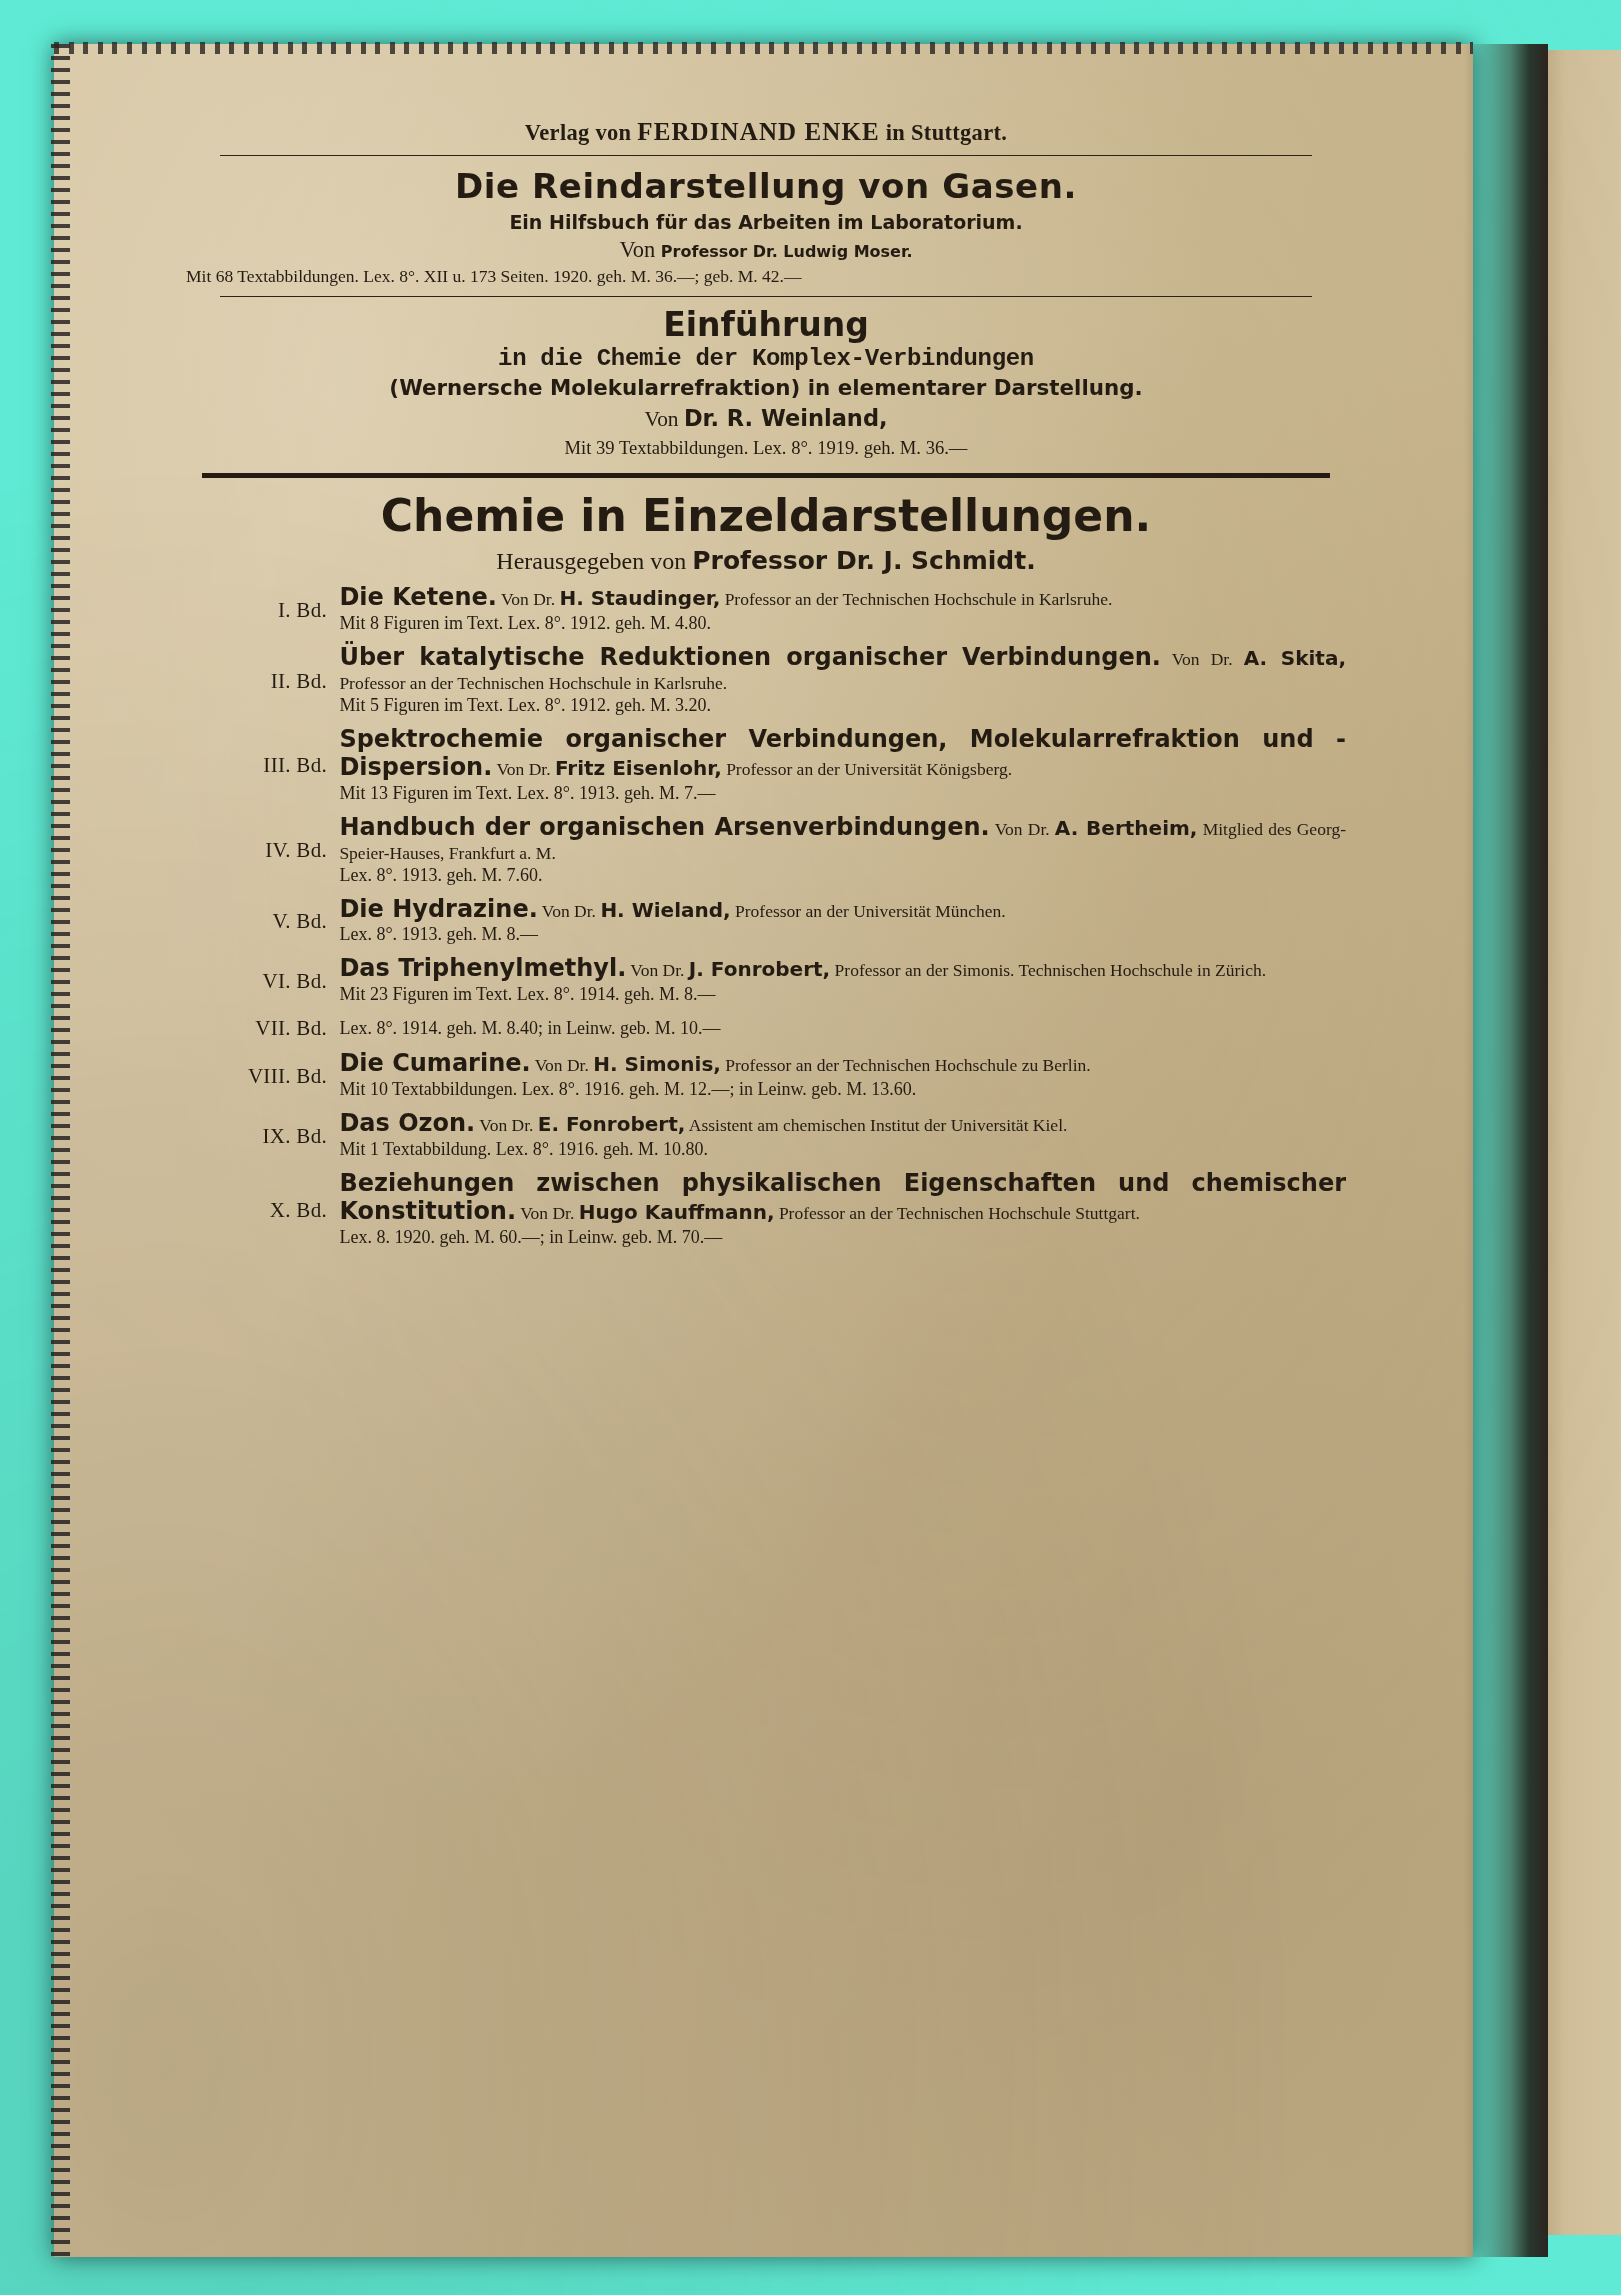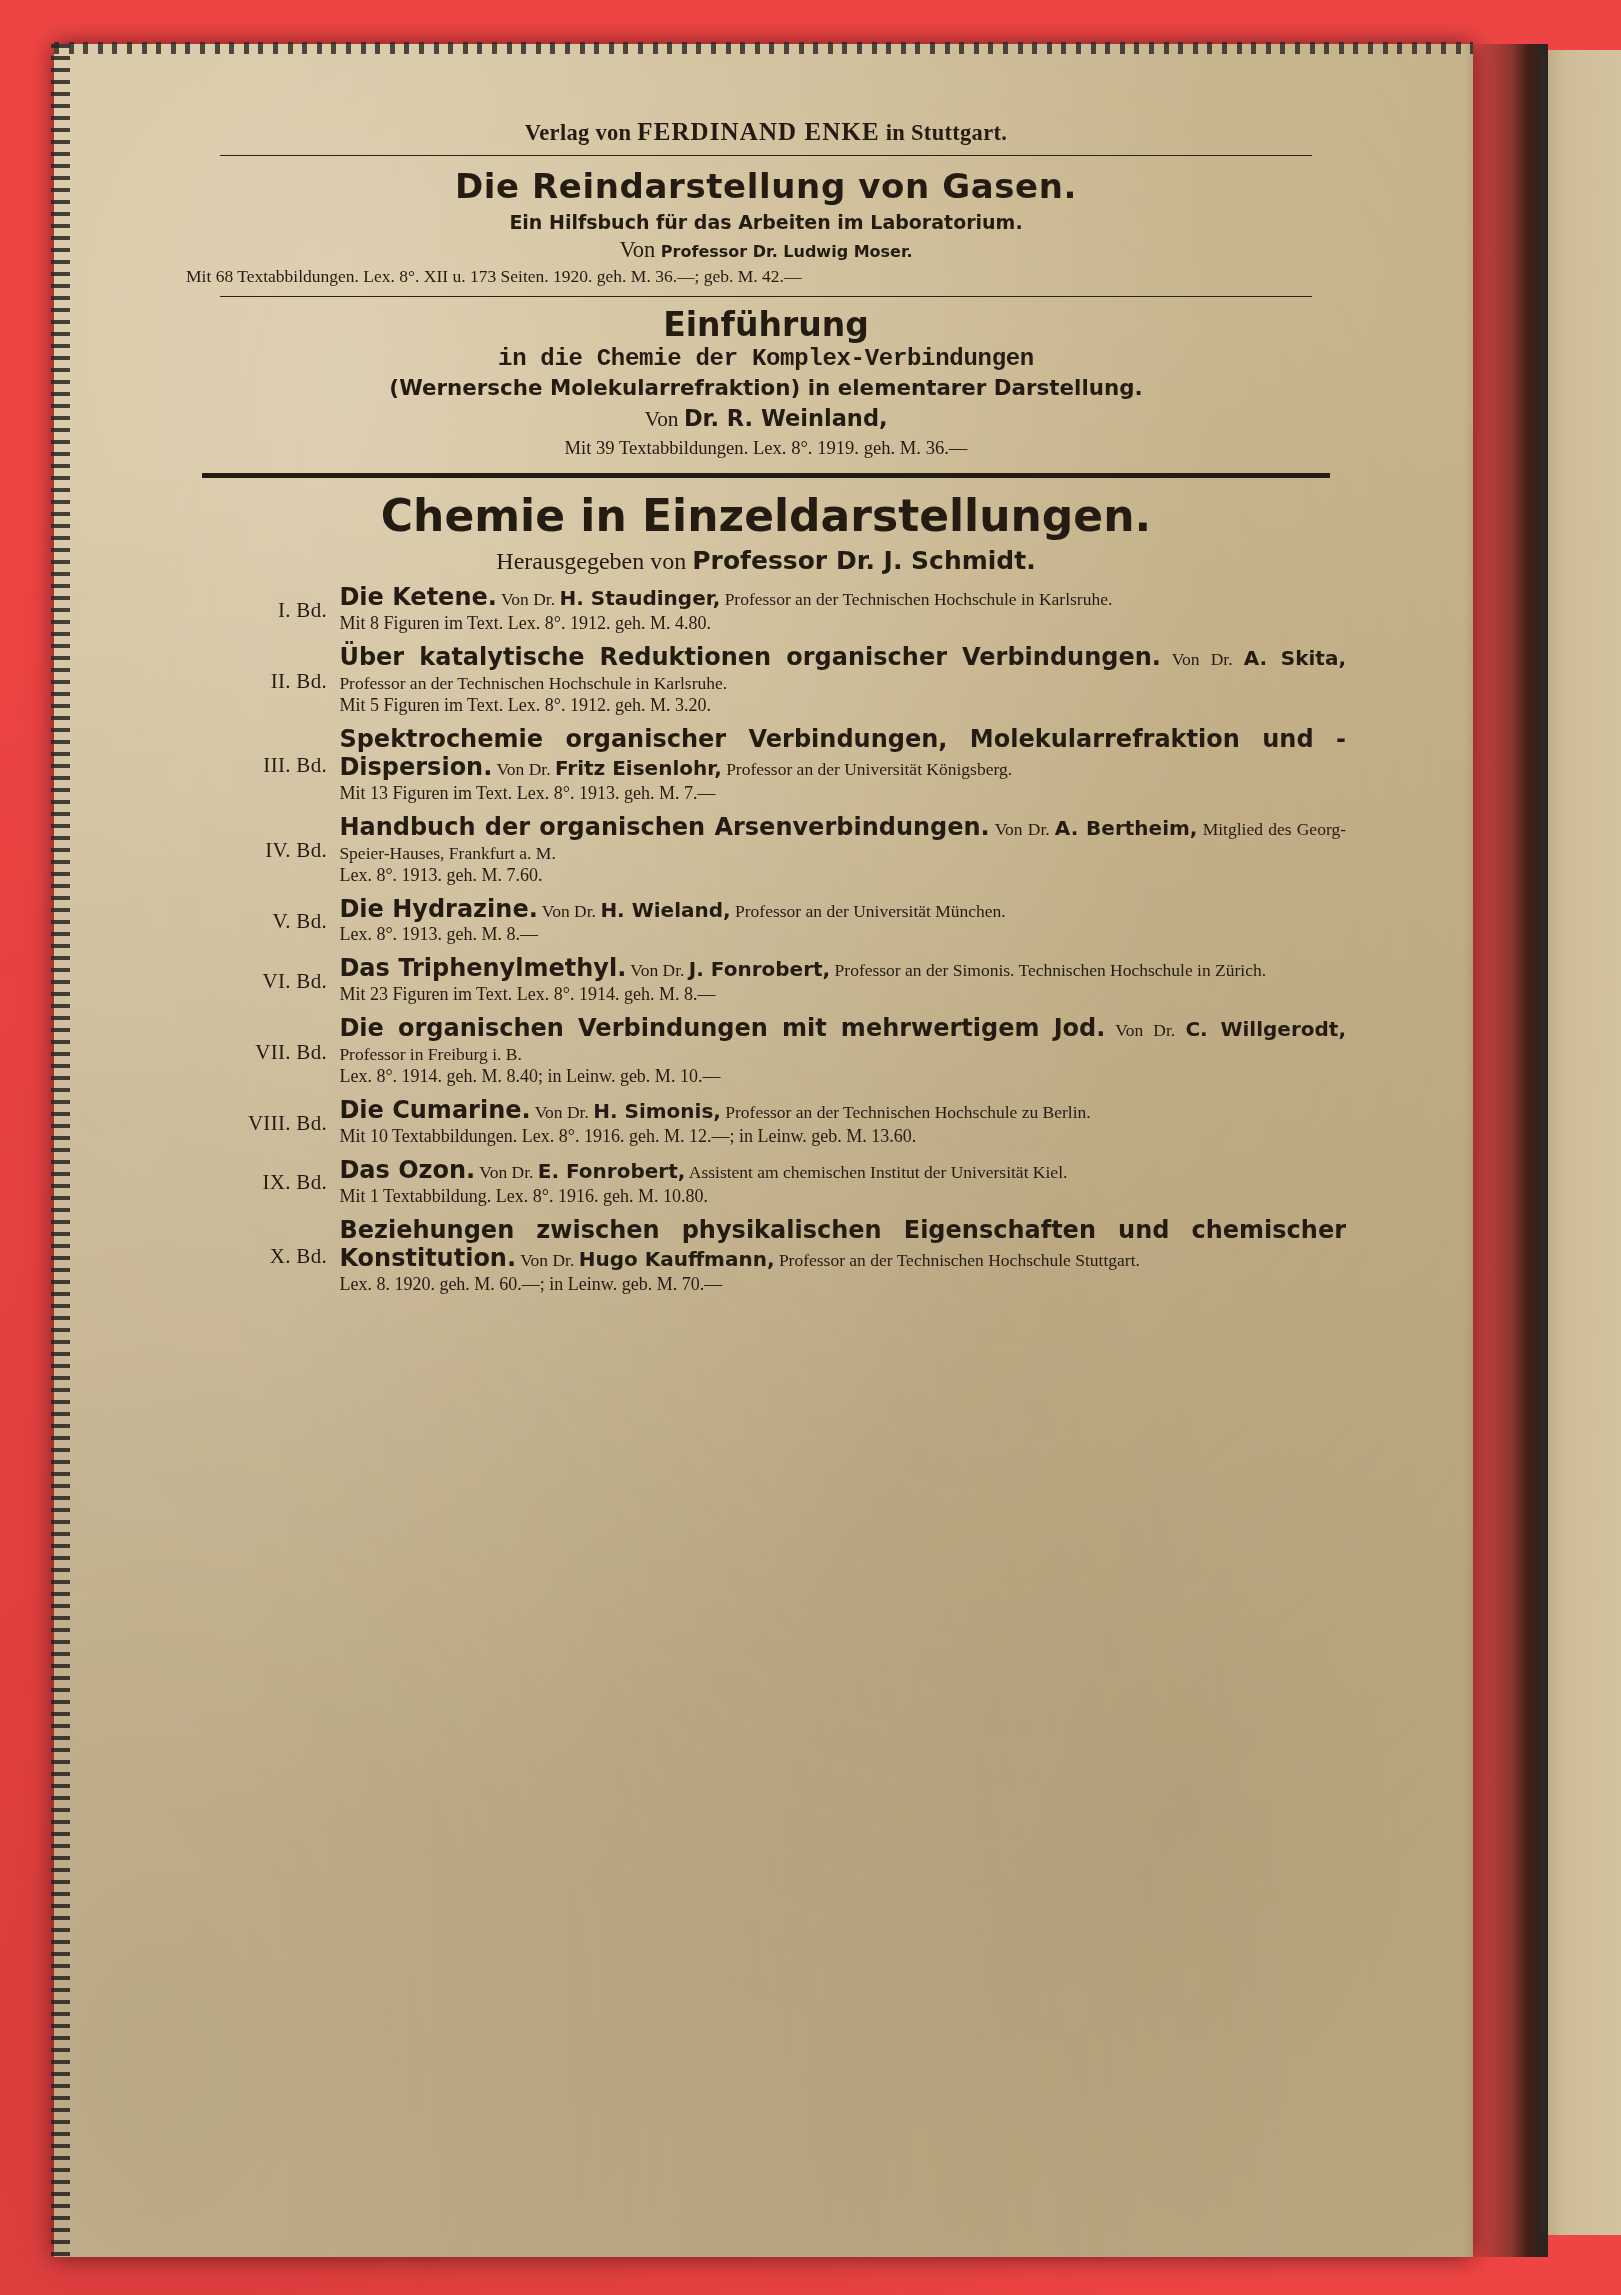--- a/index.html
+++ b/index.html
@@ -12,21 +12,21 @@
     height: 2295px;
     position: relative;
     overflow: hidden;
     font-family: "Liberation Serif", serif;
   }
 
   
   #page-wrap {
     position: absolute;
     inset: 0;
-    background: #ef4444;
+    background: #5eead4;
   }
   .paper {
     position: absolute;
     left: 54px;
     top: 44px;
     width: 1419px;
     height: 2213px;
     background: #cdbb96;
     background-image:
       radial-gradient(ellipse at 20% 15%, rgba(255,250,235,0.30), rgba(0,0,0,0) 55%),
@@ -329,21 +329,20 @@
           <div class="vol">
             <div class="vol-num">VI. Bd.</div>
             <div class="vol-body">
               <div class="vol-auth justify tight"><span class="vol-title">Das Triphenylmethyl.</span><span class="sm"> Von Dr. </span><b>J. Fonrobert,</b><span class="sm"> Professor an der Simonis. Technischen Hochschule in Zürich.</span></div>
               <div class="vol-meta">Mit 23 Figuren im Text.  Lex. 8°.  1914.  geh. M. 8.—</div>
             </div>
           </div>
           <div class="vol">
             <div class="vol-num">VII. Bd.</div>
             <div class="vol-body">
-              <div class="vol-auth justify tight"><span class="vol-title">Die organischen Verbindungen mit mehrwertigem Jod.</span><span class="sm"> Von Dr. </span><b>C. Willgerodt,</b><span class="sm"> Professor in Freiburg i. B.</span></div>
               <div class="vol-meta">Lex. 8°.  1914.  geh. M. 8.40; in Leinw. geb. M. 10.—</div>
             </div>
           </div>
           <div class="vol">
             <div class="vol-num">VIII. Bd.</div>
             <div class="vol-body">
               <div class="vol-auth justify tight"><span class="vol-title">Die Cumarine.</span><span class="sm"> Von Dr. </span><b>H. Simonis,</b><span class="sm"> Professor an der Technischen Hochschule zu Berlin.</span></div>
               <div class="vol-meta">Mit 10 Textabbildungen.  Lex. 8°.  1916.  geh. M. 12.—; in Leinw. geb. M. 13.60.</div>
             </div>
           </div>

